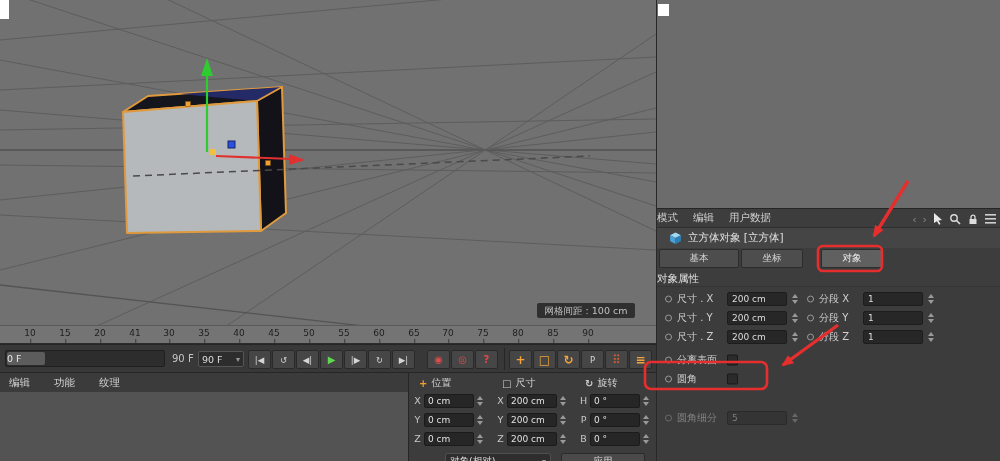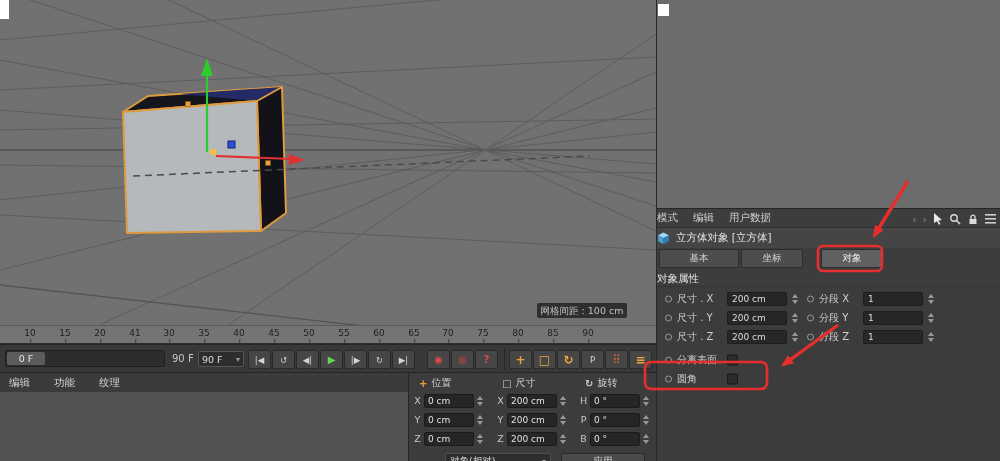--- a/index.html
+++ b/index.html
@@ -2,39 +2,39 @@
 <html><head>
 <meta charset="utf-8">
 <style>
   * { margin:0; padding:0; box-sizing:border-box; }
   body { background:#222; }
   .page { position:relative; width:1000px; height:461px; overflow:hidden;
           font-family:"DejaVu Sans", sans-serif; font-size:11px; color:#ccc; background:#3c3c3c; }
 
   
   .viewport { position:absolute; left:0; top:0; width:656px; height:325px; background:#717171; overflow:hidden; }
-  .grid-label { position:absolute; left:537px; top:303px; width:90px; height:15px;
+  .grid-label { position:absolute; left:537px; top:303px; width:98px; height:15px;
                 background:rgba(40,40,40,.9); border-radius:2px; color:#c0c0c0;
                 font-size:9.5px; line-height:15px; text-align:center; }
   .corner-white { position:absolute; background:#fff; }
   .cw-tl { left:0; top:0; width:9px; height:19px; }
   .cw-rp { left:1px; top:4px; width:11px; height:12px; }
 
   
   .ruler { position:absolute; left:0; top:325px; width:656px; height:19px; background:#747474;
            border-top:1px solid #5a5a5a; border-bottom:1px solid #2d2d2d; }
   .tick { position:absolute; top:2px; transform:translateX(-50%); font-size:9px; color:#1f1f1f; }
   .tick::after { content:""; position:absolute; left:50%; top:11px; width:1px; height:4px; background:#3c3c3c; }
 
   
   .transport { position:absolute; left:0; top:344px; width:656px; height:28px; background:#383838; border-top:1px solid #262626; }
   .tl-track { position:absolute; left:5px; top:5px; width:160px; height:17px; background:#2d2d2d;
               border:1px solid #1f1f1f; border-radius:2px; }
   .tl-thumb { position:absolute; left:1px; top:1px; width:38px; height:13px; background:#5c5c5c;
-              border-radius:2px; color:#e8e8e8; font-size:9.5px; line-height:13px; text-align:center; }
+              border-radius:2px; color:#e8e8e8; font-size:9.5px; line-height:13px; text-align:left; }
   .endframe { position:absolute; left:172px; top:8px; font-size:10px; color:#c5c5c5; }
   .frame-dd { position:absolute; left:198px; top:6px; width:46px; height:16px; background:#2d2d2d;
               border:1px solid #555; border-radius:2px; font-size:9.5px; color:#ddd;
               display:flex; align-items:center; padding:0 3px; gap:4px; }
   .frame-dd .caret { margin-left:auto; font-size:8px; color:#999; }
   .btnrow { position:absolute; top:5px; display:flex; gap:1px; }
   .row-play { left:248px; } .row-rec { left:427px; } .row-tools { left:509px; }
   .tbtn { width:23px; height:19px; background:#464646; border:1px solid #2a2a2a; border-radius:2px;
           display:flex; align-items:center; justify-content:center; font-size:8.5px; color:#d5d5d5; }
   .tbtn.green { color:#5fd84f; font-size:10px; }
@@ -76,21 +76,21 @@
 
   
   .right-panel { position:absolute; left:656px; top:0; width:344px; height:461px; background:#3c3c3c; border-left:1px solid #282828; }
   .right-top { position:absolute; left:0; top:0; width:344px; height:208px; background:#6c6c6c; }
   .attr-menu { position:absolute; left:0; top:208px; width:344px; height:20px; background:#3d3d3d;
                border-top:1px solid #262626; border-bottom:1px solid #2f2f2f;
                display:flex; gap:15px; align-items:center; font-size:10.5px; color:#d0d0d0; }
   .attr-menu-icons { position:absolute; right:5px; top:0; height:20px; display:flex; gap:6px; align-items:center; }
   .nav-chevron { color:#8a8a8a; font-size:11px; }
   .obj-header { position:absolute; left:0; top:228px; width:344px; height:20px; background:#454545;
-                display:flex; align-items:center; gap:6px; padding-left:0; font-size:10.5px; color:#e0e0e0; }
+                display:flex; align-items:center; gap:6px; padding-left:12px; font-size:10.5px; color:#e0e0e0; }
   .tabs { position:absolute; left:0; top:248px; width:344px; height:21px; background:#3d3d3d; }
   .tab { position:absolute; top:1px; height:19px; background:#4d4d4d; border:1px solid #2c2c2c; border-radius:2px;
          font-size:9.5px; color:#d8d8d8; display:flex; align-items:center; justify-content:center;
          white-space:nowrap; overflow:hidden; }
   .tab0 { left:2px; width:80px; } .tab1 { left:84px; width:62px; }
   .tab2 { left:164px; width:62px; background:#606060; color:#f0f0f0; }
   .tab3 { left:228px; width:114px; background:#585858; }
   .attr-section { position:absolute; left:0; top:269px; width:344px; height:18px; line-height:18px;
                   padding-left:0; font-size:10.5px; color:#e2e2e2; background:#3d3d3d; border-bottom:1px solid #343434; }
   .attr-rows { position:absolute; left:0; top:287px; width:344px; height:174px; background:#3c3c3c; }
@@ -434,20 +434,29 @@
         <span class="albl">分离表面</span>
         <div class="checkbox"></div>
       </div>
 
       <div class="arow rfil">
         <span class="kcircle"></span>
         <span class="albl">圆角</span>
         <div class="checkbox"></div>
       </div>
 
+      <div class="arow rsub">
+        <span class="kcircle dim"></span>
+        <span class="albl dim">圆角细分</span>
+        <div class="aval dim">5</div>
+        <div class="stepper ast1 dim">
+            <span class="up"></span>
+            <span class="down"></span>
+          </div>
+      </div>
     </div>
   </div>
 
   <svg class="annot" width="1000" height="461">
     <defs>
       <marker id="ah" markerUnits="userSpaceOnUse" markerWidth="14" markerHeight="12" refX="10" refY="5" orient="auto">
         <polygon points="0,0 12,5 0,10" fill="#e62e2e"></polygon>
       </marker>
     </defs>
     <rect x="818" y="246" width="64" height="25" rx="5" fill="none" stroke="#e62e2e" stroke-width="2.6"></rect>

